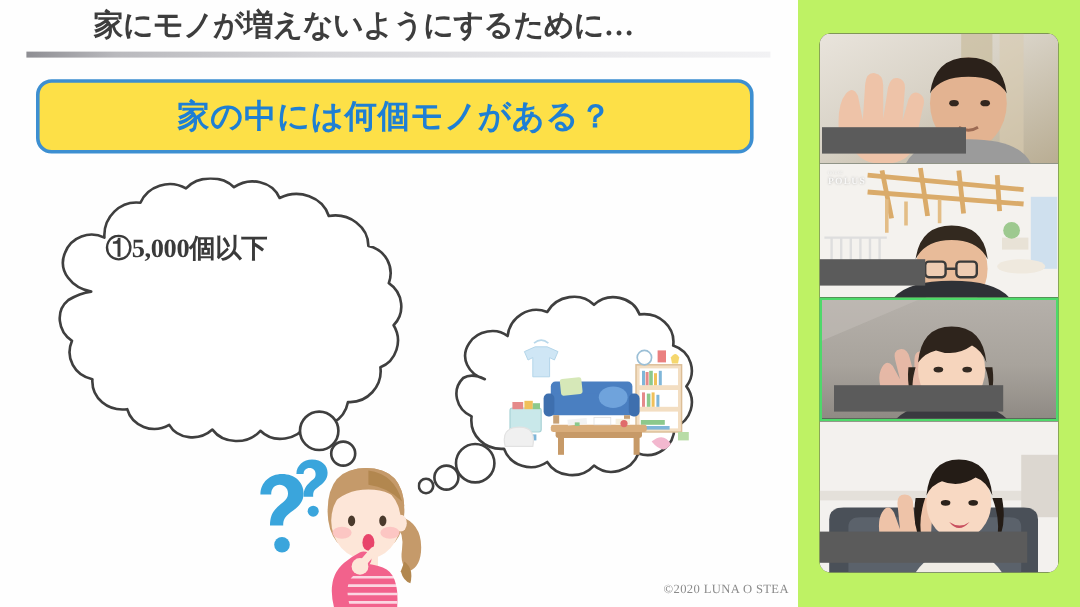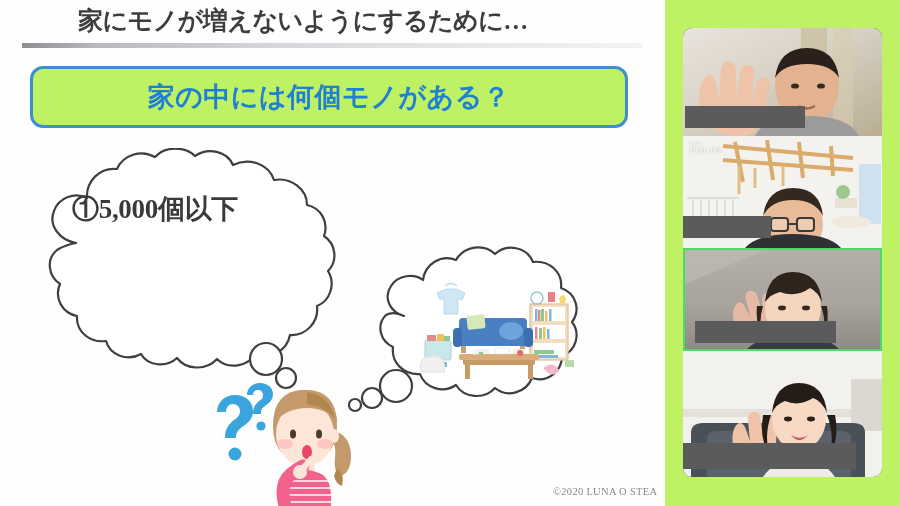--- a/index.html
+++ b/index.html
@@ -49,45 +49,45 @@
 
   #question-box {
     position: absolute;
     left: 30px;
     top: 66px;
     width: 598px;
     height: 62px;
     box-sizing: border-box;
     border: 3px solid #3d8fd1;
     border-radius: 13px;
-    background: #bef264;
+    background: #fde047;
     display: flex;
     align-items: center;
     justify-content: center;
   }
   #question-box-text {
     font-size: 27px;
     font-weight: bold;
     color: #1e7fd4;
     letter-spacing: 0.5px;
     white-space: nowrap;
   }
 
   
   .cloud-svg { position: absolute; }
   #cloud-left-wrap { left: 18px; top: 148px; width: 330px; height: 250px; }
   #cloud-right-wrap { left: 348px; top: 238px; width: 240px; height: 200px; }
 
   #answer-list {
     position: absolute;
-    left: 72px;
+    left: 88px;
     top: 192px;
     width: 230px;
     color: #3a3a3a;
-    font-size: 27px;
+    font-size: 22px;
     font-weight: bold;
     line-height: 1.33;
     letter-spacing: -0.3px;
   }
   .answer-item { white-space: nowrap; }
 
   
   #room-illustration {
     position: absolute;
     left: 415px;

